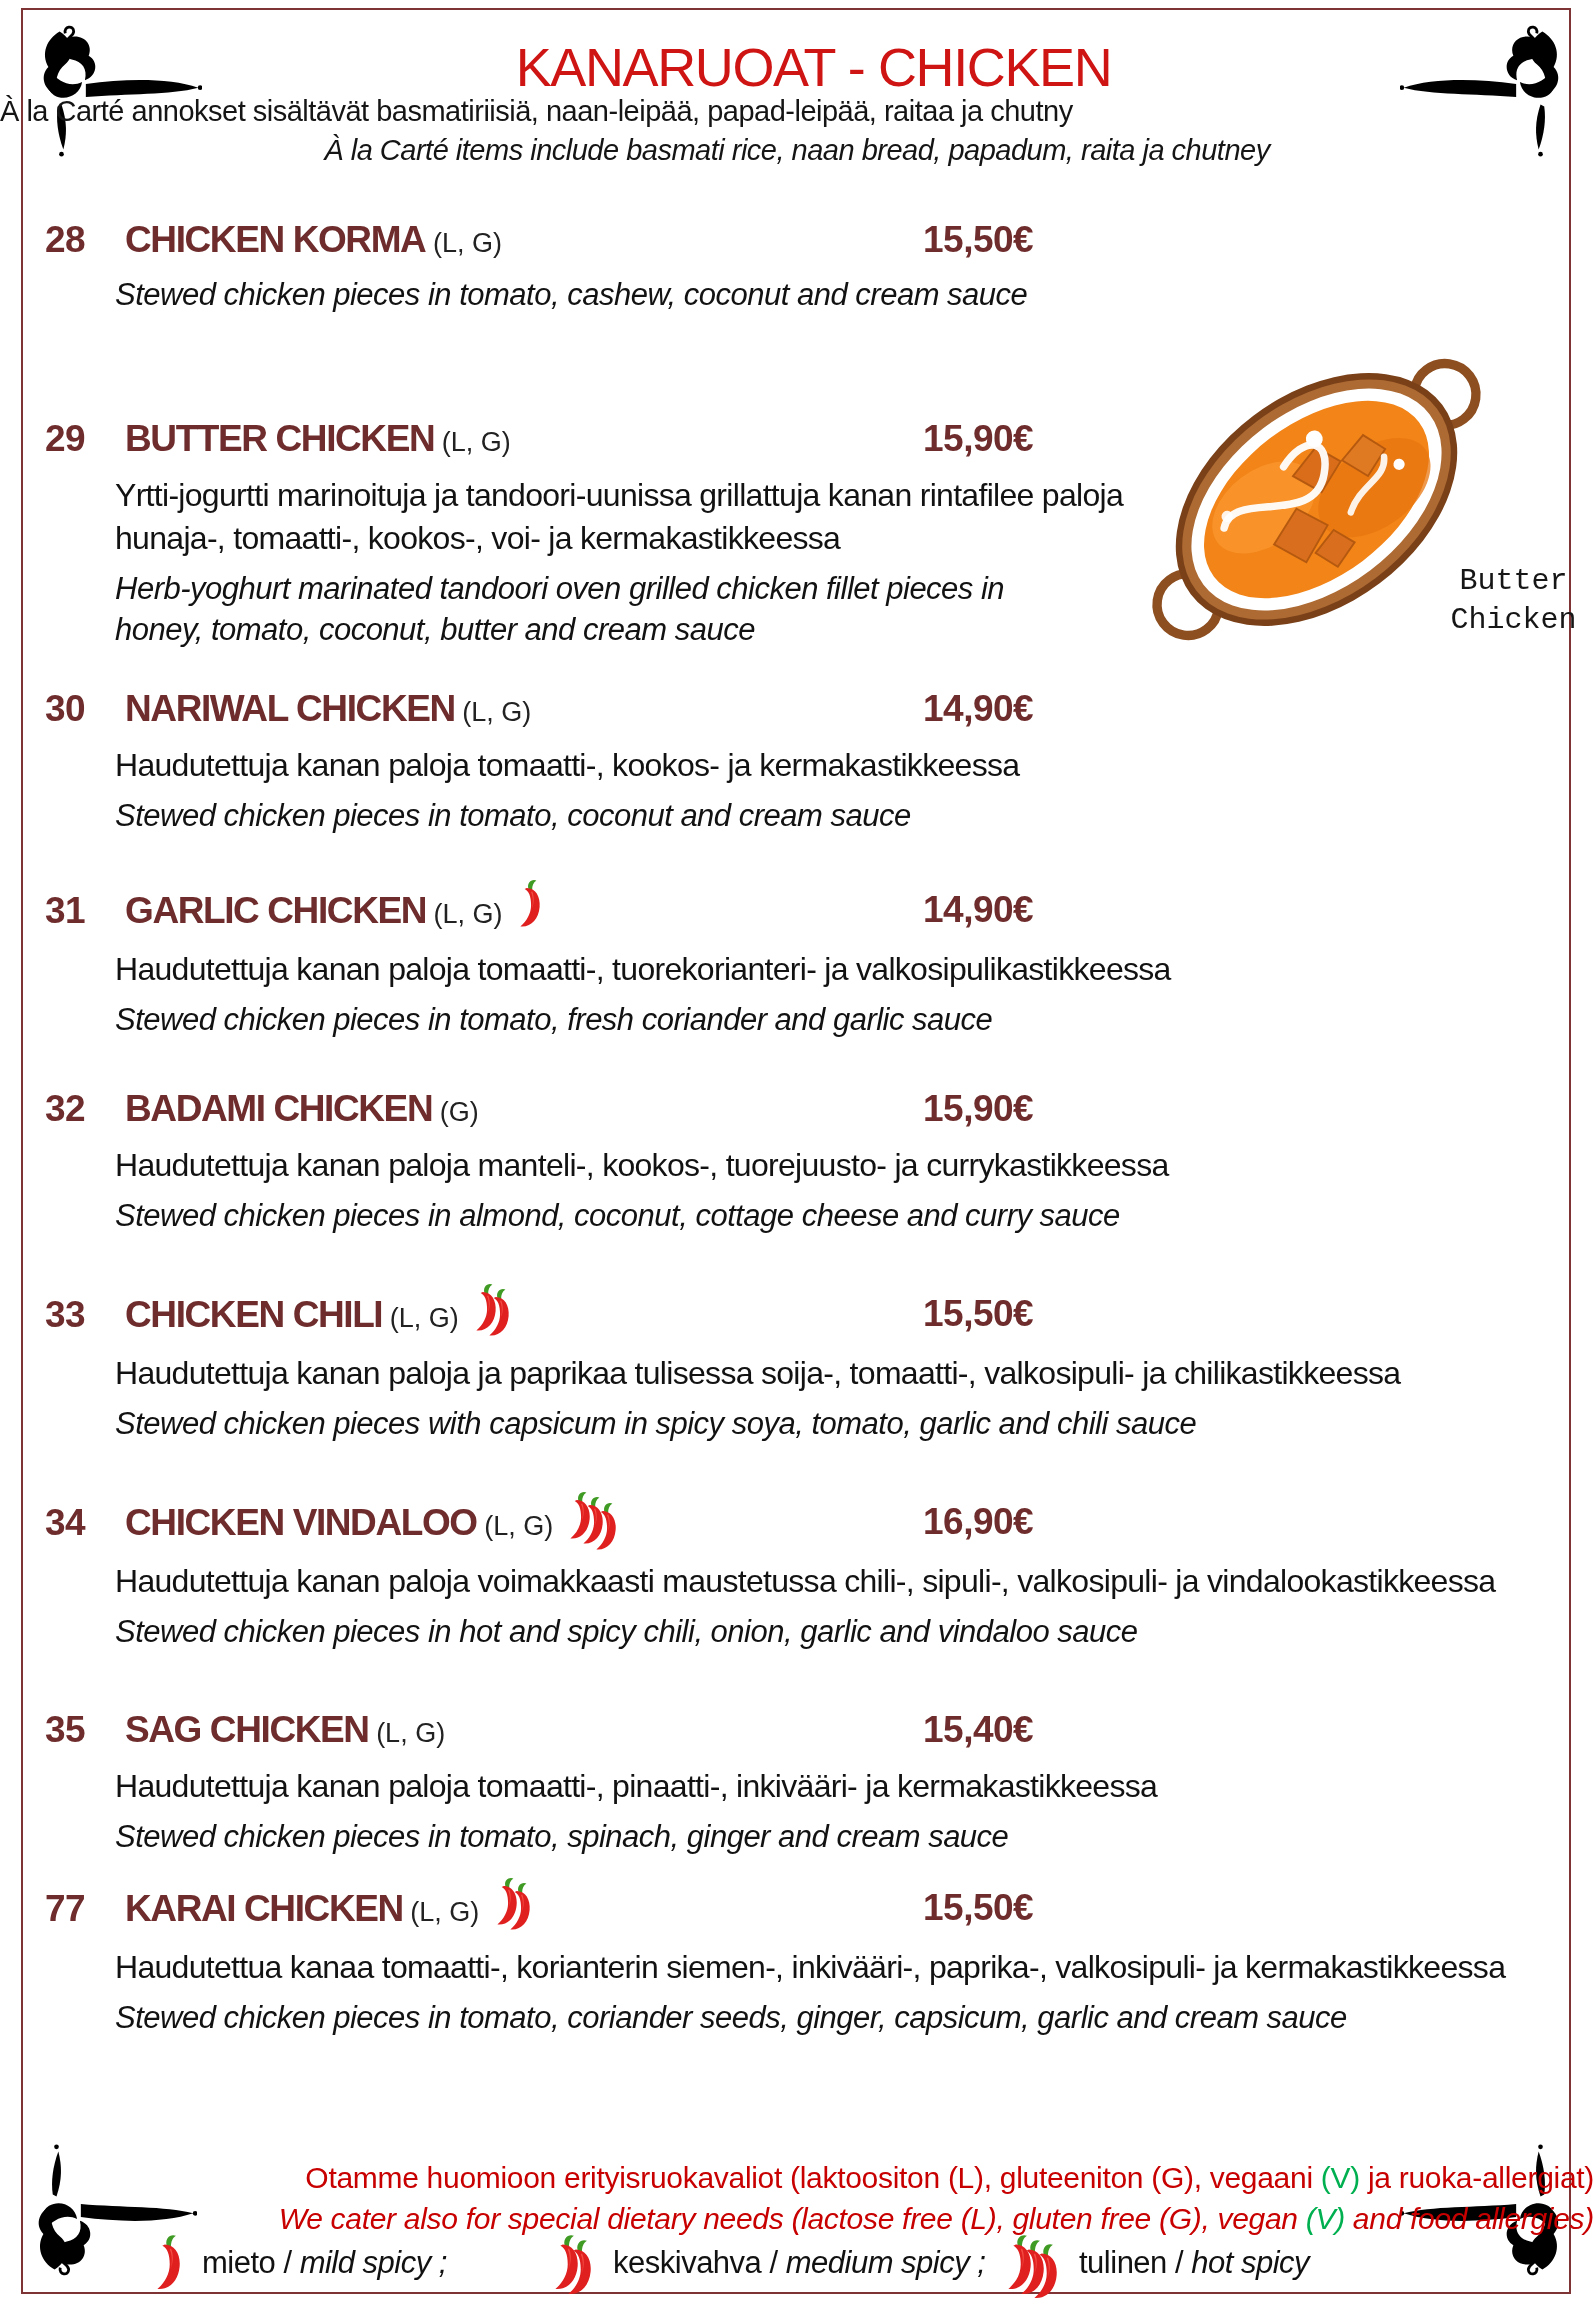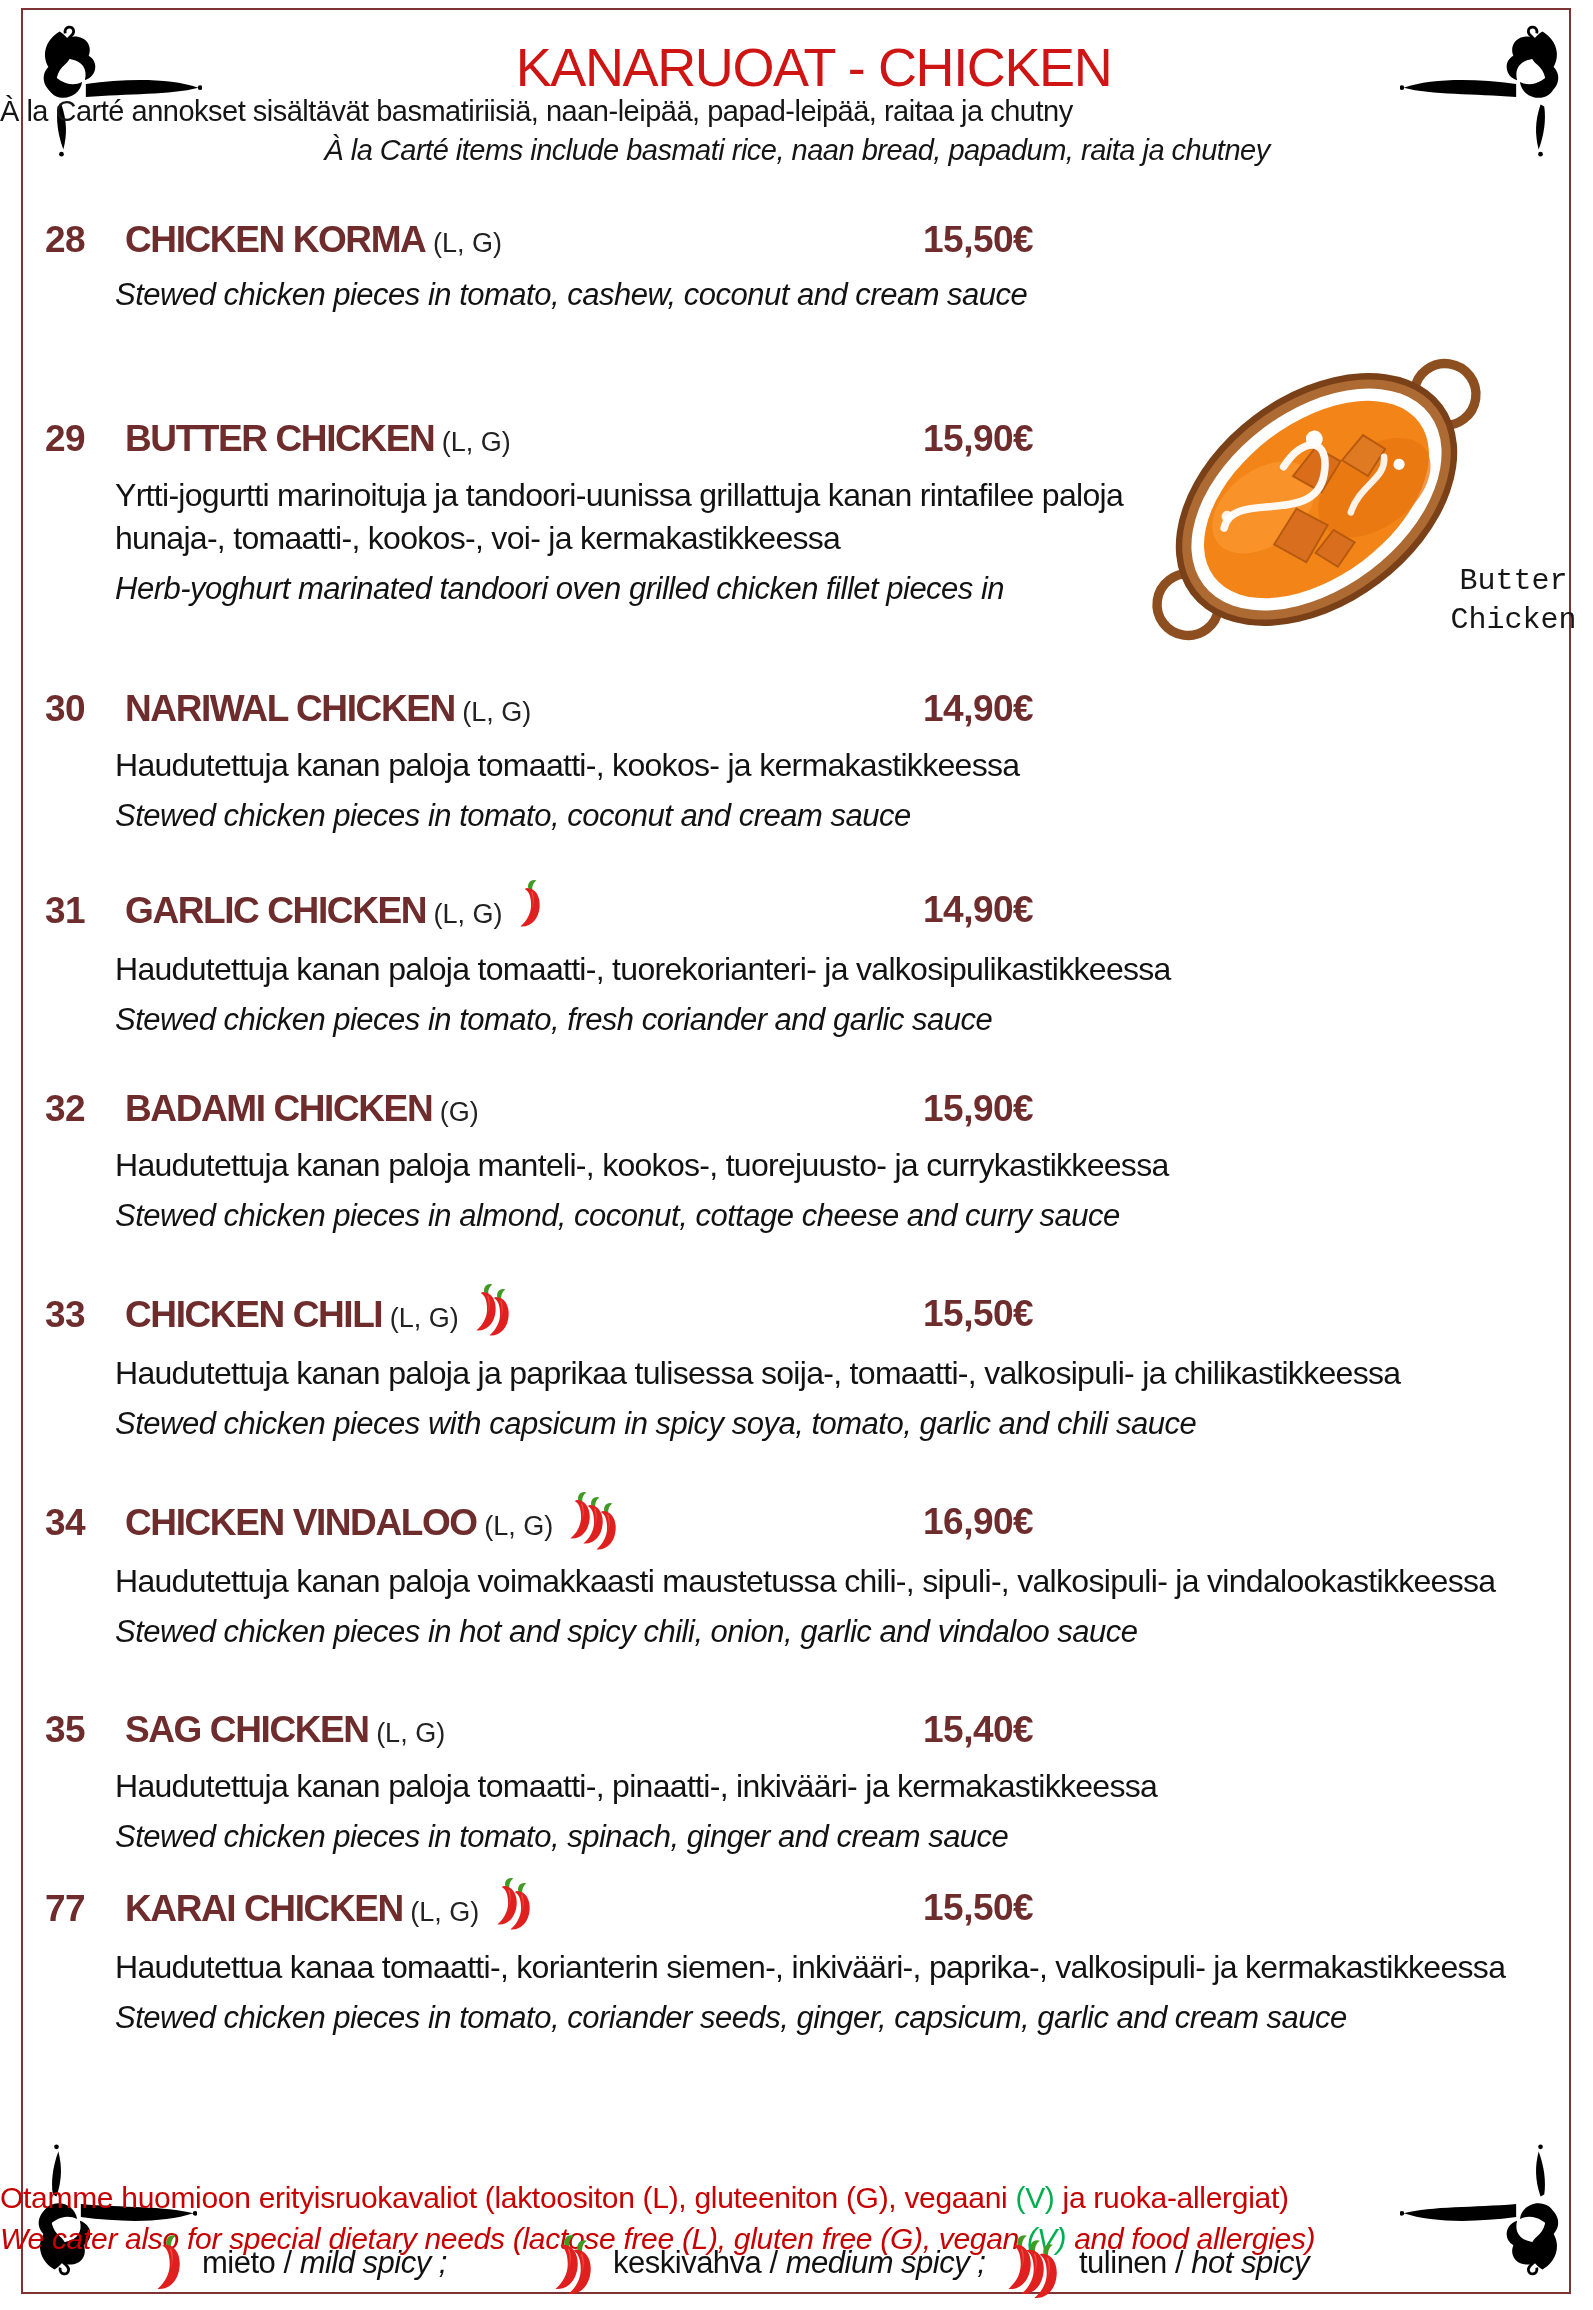--- a/index.html
+++ b/index.html
@@ -45,22 +45,22 @@
   .legend-chili{width:37px;height:60px;top:0;margin-left:0;}
   .legend-chili + .legend-chili{margin-left:-24px;top:4.7px;}
   .legend-chili + .legend-chili + .legend-chili{top:9.4px;}
   
   .dish{position:absolute;left:1115px;top:326px;width:403px;height:347px;overflow:visible;}
   .dish-caption{
     position:absolute;left:1448px;top:562px;width:131px;text-align:center;
     font-size:30px;line-height:39px;color:#161616;font-family:Liberation Mono, monospace;
   }
   
-  .note{position:absolute;left:0;width:100%;text-align:left;font-size:30px;
-        color:#c80000;letter-spacing:-0.3px;margin-top:20px;}
+  .note{position:absolute;left:0;width:100%;text-align:right;font-size:30px;
+        color:#c80000;letter-spacing:-0.3px;}
   .note-fi{top:2161px;}
   .note-en{top:2202px;font-style:italic;}
   .vgreen{color:#00b050;}
   .legend-group{position:absolute;top:2232px;display:flex;align-items:center;height:62px;}
   .legend-label{font-size:31px;color:#111;margin-left:15px;white-space:nowrap;letter-spacing:-0.5px;}
   .legend-en{font-style:italic;}
   
   .corner{position:absolute;width:163px;height:133px;}
   .corner.tl{left:39px;top:24px;}
   .corner.tr{left:1400px;top:24px;transform:scaleX(-1);}
@@ -148,20 +148,21 @@
   <div class="head">
     <span class="num">29</span><span class="name">BUTTER CHICKEN</span><span class="diet">(L, G)</span>
     <span class="price">15,90€</span>
   </div>
   <div class="fi">
     <div>Yrtti-jogurtti marinoituja ja tandoori-uunissa grillattuja kanan rintafilee paloja</div>
     <div>hunaja-, tomaatti-, kookos-, voi- ja kermakastikkeessa</div>
   </div>
   <div class="en">
     <div>Herb-yoghurt marinated tandoori oven grilled chicken fillet pieces in</div>
+    <div>honey, tomato, coconut, butter and cream sauce</div>
   </div>
 </div>
 
 <div class="item" style="top:686px">
   <div class="head">
     <span class="num">30</span><span class="name">NARIWAL CHICKEN</span><span class="diet">(L, G)</span>
     <span class="price">14,90€</span>
   </div>
   <div class="fi">Haudutettuja kanan paloja tomaatti-, kookos- ja kermakastikkeessa</div>
   <div class="en">Stewed chicken pieces in tomato, coconut and cream sauce</div>

